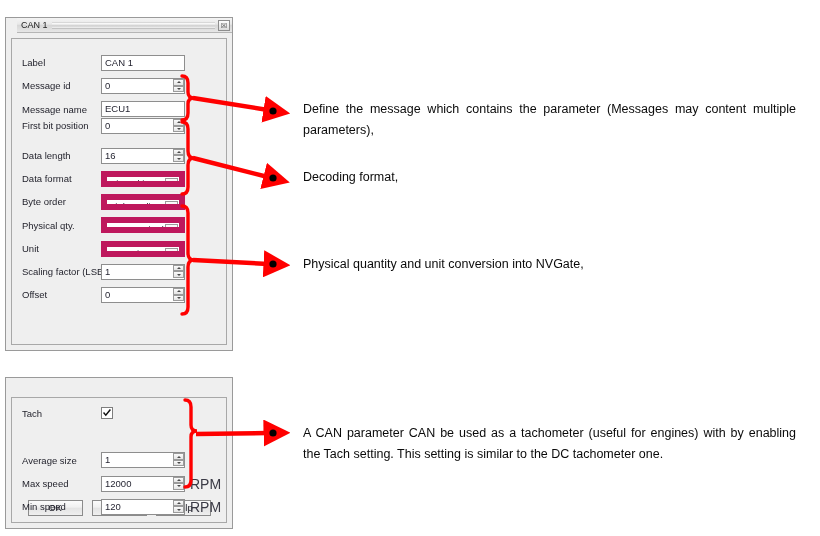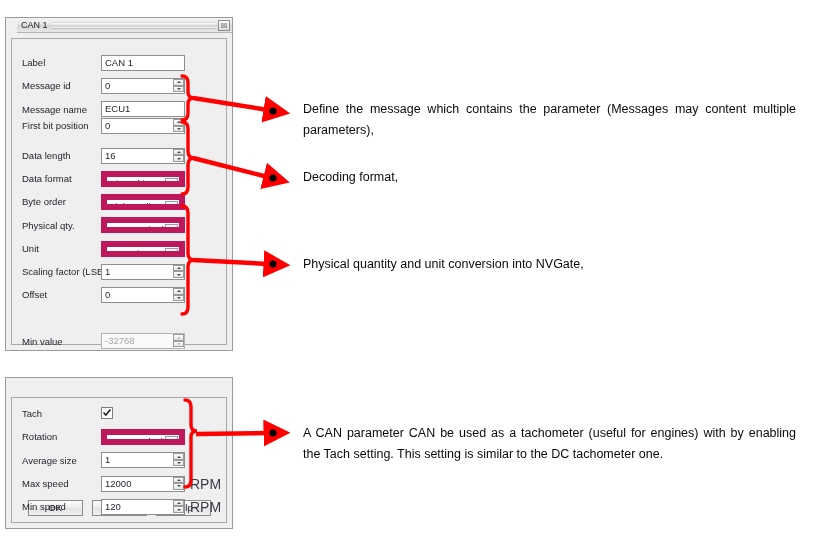--- a/index.html
+++ b/index.html
@@ -348,56 +348,40 @@
       <div class="row" style="top: 246px;">
         <span class="lbl">Offset</span>
         <div class="fieldwrap">
           <div class="tinput">0</div>
           <div class="spin-btns">
             <div class="up"></div>
             <div class="down"></div>
           </div>
         </div>
       </div>
-      <div class="row" style="top: 292.4px;">
-        <span class="lbl">Min value</span>
-        <div class="fieldwrap">
-          <div class="tinput disabled">-32768</div>
-          <div class="spin-btns disabled">
-            <div class="up"></div>
-            <div class="down"></div>
-          </div>
-        </div>
-      </div>
     </div>
 </div>
 
 <div class="dialog" id="dialog-tach">
   <div class="client" id="tach-client">
     <div class="btnrow">
         <div class="btn">OK</div>
         <div class="btn">Cancel</div>
         <div class="btn">Help</div>
       </div>
   <div class="row" style="top: 6px;">
         <span class="lbl">Tach</span>
         <div class="fieldwrap">
           <span class="chk">
             <svg width="8" height="8" viewBox="0 0 8 8">
               <path d="M0.5 3.5 L2.8 6.2 L7.4 0.6" stroke="#111" stroke-width="1.5" fill="none"></path>
             </svg>
           </span>
         </div>
       </div>
-      <div class="row" style="top: 29.2px;">
-        <span class="lbl">Rotation</span>
-        <div class="fieldwrap">
-          <div class="ddl">Counterclockwise<span class="ddl-btn"></span></div>
-        </div>
-      </div>
       <div class="row" style="top: 52.4px;">
         <span class="lbl">Average size</span>
         <div class="fieldwrap">
           <div class="tinput">1</div>
           <div class="spin-btns">
             <div class="up"></div>
             <div class="down"></div>
           </div>
         </div>
       </div>

